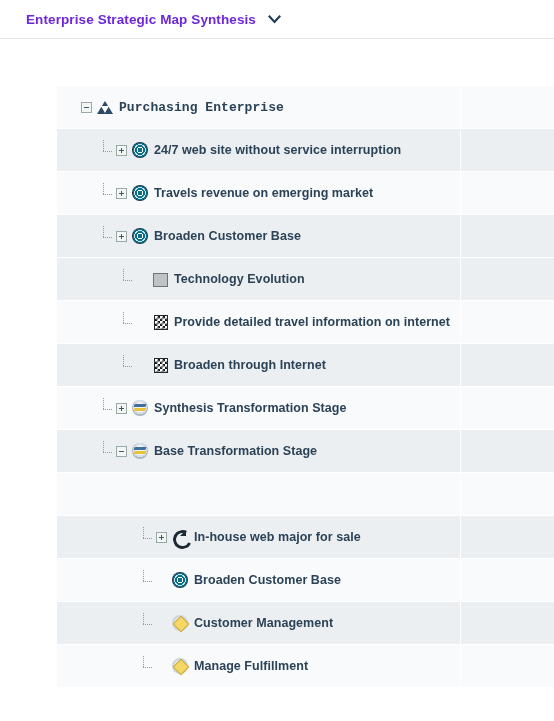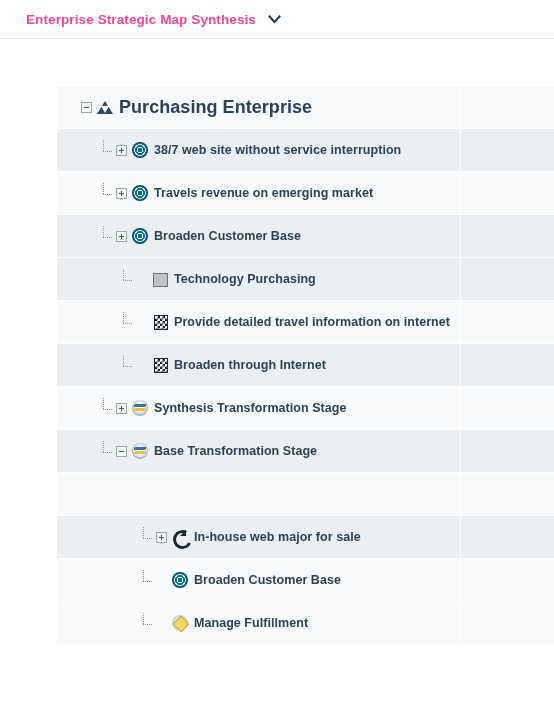--- a/index.html
+++ b/index.html
@@ -17,21 +17,21 @@
     height: 39px;
     background: #ffffff;
     border-bottom: 1px solid #e6e9ec;
     display: flex;
     align-items: center;
     padding-left: 26px;
   }
   .app-title {
     font-size: 13.5px;
     font-weight: bold;
-    color: #ec4899;
+    color: #6d28d9;
     letter-spacing: 0.1px;
     white-space: nowrap;
   }
   .title-caret {
     margin-left: 12px;
     display: inline-flex;
     align-items: center;
     cursor: pointer;
   }
 
@@ -258,21 +258,21 @@
     clip-path: polygon(0 0, 100% 0, 50% 100%);
   }
 
   .node-label {
     font-size: 12.5px;
     font-weight: bold;
     color: #2c4257;
     white-space: nowrap;
     letter-spacing: 0.05px;
   }
-  .node-label.root { font-size: 18px; }
+  .node-label.root { font-size: 13px; font-family: Liberation Mono, monospace; }
 </style>
 </head>
 <body>
 
 <div class="app-header">
   <span class="app-title">Enterprise Strategic Map Synthesis</span>
   <span class="title-caret">
     <svg width="13" height="9" viewBox="0 0 13 9" aria-hidden="true">
       <path d="M1.5 1.5 L6.5 7 L11.5 1.5" fill="none" stroke="#1f3b57" stroke-width="2.1" stroke-linecap="square"></path>
     </svg>
@@ -292,21 +292,21 @@
           <span class="node-label root">Purchasing Enterprise</span>
         </div>
         <div class="cell-aux"></div>
       </div>
       <div class="row even">
         <div class="cell-main">
           <span class="indent" style="width: 40px;"></span>
           <span class="elbow"></span>
           <span class="expander plus"></span>
           <span class="ic ic-target-blue"></span>
-          <span class="node-label">38/7 web site without service interruption</span>
+          <span class="node-label">24/7 web site without service interruption</span>
         </div>
         <div class="cell-aux"></div>
       </div>
       <div class="row odd">
         <div class="cell-main">
           <span class="indent" style="width: 40px;"></span>
           <span class="elbow"></span>
           <span class="expander plus"></span>
           <span class="ic ic-target-blue"></span>
           <span class="node-label">Travels revenue on emerging market</span>
@@ -322,21 +322,21 @@
           <span class="node-label">Broaden Customer Base</span>
         </div>
         <div class="cell-aux"></div>
       </div>
       <div class="row even">
         <div class="cell-main">
           <span class="indent" style="width: 60px;"></span>
           <span class="elbow"></span>
           <span class="expander-spacer"></span>
           <span class="ic ic-gray-square"></span>
-          <span class="node-label">Technology Purchasing</span>
+          <span class="node-label">Technology Evolution</span>
         </div>
         <div class="cell-aux"></div>
       </div>
       <div class="row odd">
         <div class="cell-main">
           <span class="indent" style="width: 60px;"></span>
           <span class="elbow"></span>
           <span class="expander-spacer"></span>
           <span class="ic ic-checker"></span>
           <span class="node-label">Provide detailed travel information on internet</span>
@@ -389,20 +389,30 @@
       <div class="row odd">
         <div class="cell-main">
           <span class="indent" style="width: 80px;"></span>
           <span class="elbow"></span>
           <span class="expander-spacer"></span>
           <span class="ic ic-target-blue"></span>
           <span class="node-label">Broaden Customer Base</span>
         </div>
         <div class="cell-aux"></div>
       </div>
+      <div class="row even">
+        <div class="cell-main">
+          <span class="indent" style="width: 80px;"></span>
+          <span class="elbow"></span>
+          <span class="expander-spacer"></span>
+          <span class="ic ic-diamond"></span>
+          <span class="node-label">Customer Management</span>
+        </div>
+        <div class="cell-aux"></div>
+      </div>
       <div class="row odd">
         <div class="cell-main">
           <span class="indent" style="width: 80px;"></span>
           <span class="elbow"></span>
           <span class="expander-spacer"></span>
           <span class="ic ic-diamond"></span>
           <span class="node-label">Manage Fulfillment</span>
         </div>
         <div class="cell-aux"></div>
       </div>

